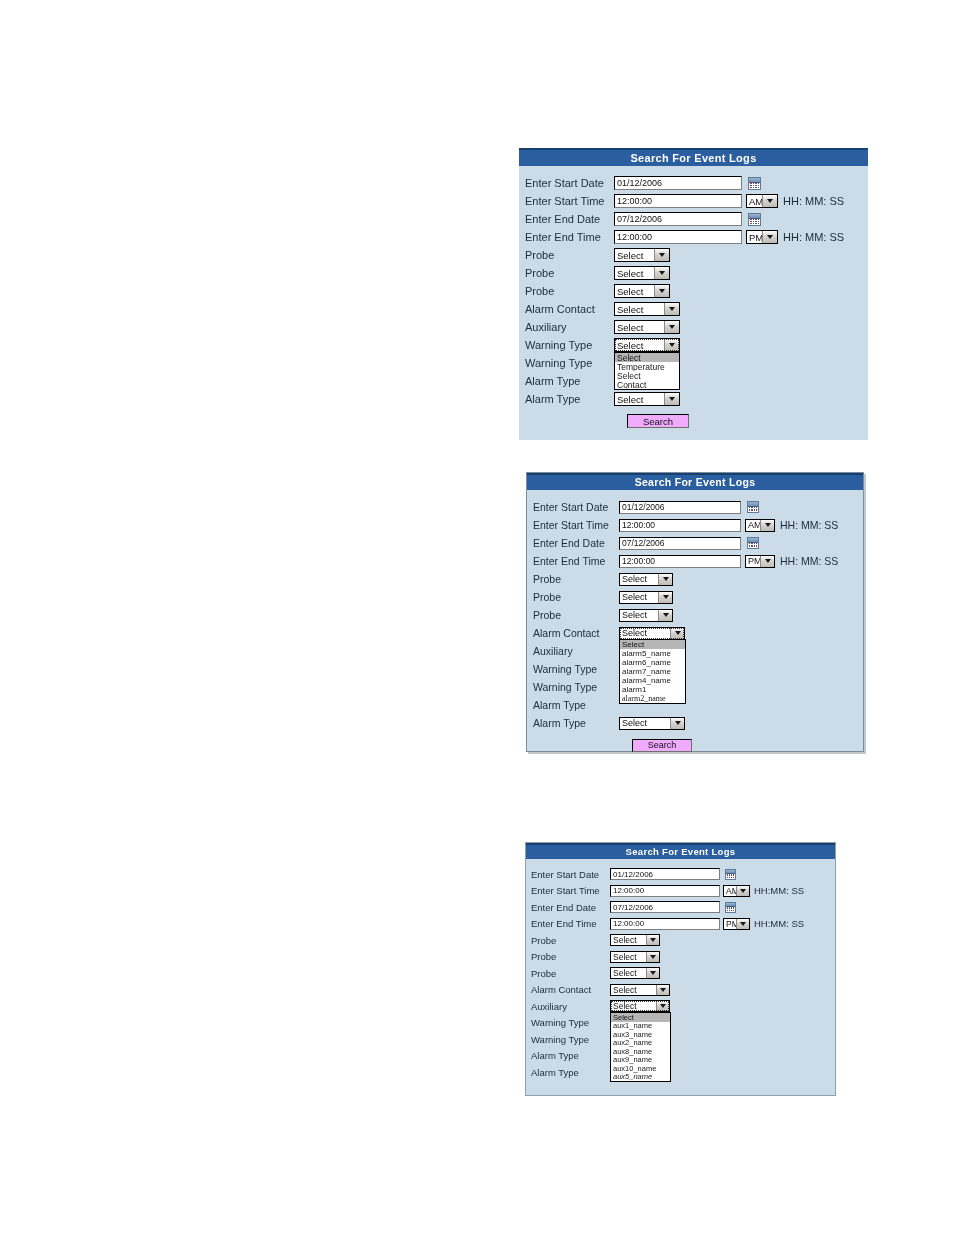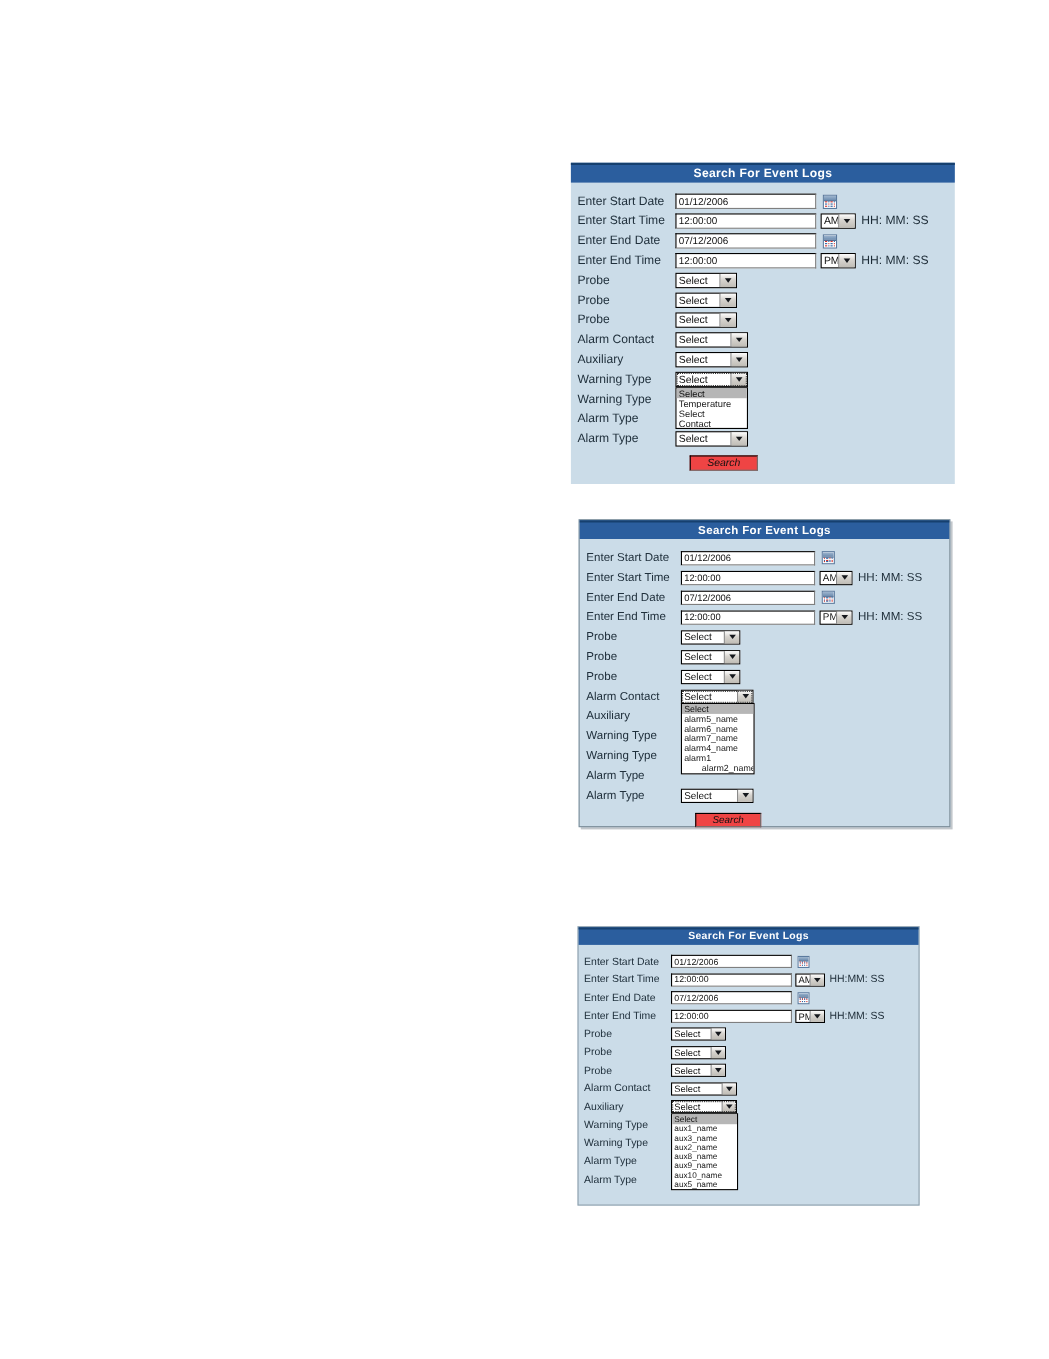--- a/index.html
+++ b/index.html
@@ -149,33 +149,32 @@
     align-items: center;
     overflow: hidden;
   }
   .dd-item.sel-hl {
     background: #b6b6b6;
     color: #111111;
   }
 
   
   .btn {
-    background: #ef4444;
+    background: #f0abfc;
     border: 1px solid #000000;
     border-right-color: #6f6f6f;
     border-bottom-color: #6f6f6f;
     color: #111111;
     text-align: center;
     box-sizing: border-box;
     display: flex;
     align-items: center;
     justify-content: center;
     cursor: pointer;
     user-select: none;
-    font-style: italic;
   }
 
   .hhmm {
     color: #1c2b36;
     white-space: nowrap;
   }
 
   
   #panel1 {
     left: 519px; top: 148px;
@@ -510,21 +509,21 @@
             <i class="chev"></i>
           </span>
       </span>
       <div class="dd-list" style="left:92px; top:15px; width:67px;">
         <div class="dd-item sel-hl" style="height:9px;font-size:8px;padding-left:2px;">Select</div>
         <div class="dd-item" style="height:9px;font-size:8px;padding-left:2px;">alarm5_name</div>
         <div class="dd-item" style="height:9px;font-size:8px;padding-left:2px;">alarm6_name</div>
         <div class="dd-item" style="height:9px;font-size:8px;padding-left:2px;">alarm7_name</div>
         <div class="dd-item" style="height:9px;font-size:8px;padding-left:2px;">alarm4_name</div>
         <div class="dd-item" style="height:9px;font-size:8px;padding-left:2px;">alarm1</div>
-        <div class="dd-item" style="height:9px;font-size:8px;padding-left:18px;">alarm2_name</div>
+        <div class="dd-item" style="height:9px;font-size:8px;padding-left:2px;font-family:Liberation Serif, serif;">alarm2_name</div>
       </div>
     </div>
 
     <div class="row">
       <span class="lbl">Auxiliary</span>
     </div>
 
     <div class="row">
       <span class="lbl">Warning Type</span>
     </div>
@@ -683,21 +682,21 @@
           </span>
       </span>
       <div class="dd-list" style="left:84px; top:14px; width:61px;">
         <div class="dd-item sel-hl" style="height:8.5px;font-size:7.5px;padding-left:2px;">Select</div>
         <div class="dd-item" style="height:8.5px;font-size:7.5px;padding-left:2px;">aux1_name</div>
         <div class="dd-item" style="height:8.5px;font-size:7.5px;padding-left:2px;">aux3_name</div>
         <div class="dd-item" style="height:8.5px;font-size:7.5px;padding-left:2px;">aux2_name</div>
         <div class="dd-item" style="height:8.5px;font-size:7.5px;padding-left:2px;">aux8_name</div>
         <div class="dd-item" style="height:8.5px;font-size:7.5px;padding-left:2px;">aux9_name</div>
         <div class="dd-item" style="height:8.5px;font-size:7.5px;padding-left:2px;">aux10_name</div>
-        <div class="dd-item" style="height:8.5px;font-size:7.5px;padding-left:2px;">aux5_name</div>
+        <div class="dd-item" style="height:8.5px;font-size:7.5px;padding-left:2px;font-style:italic;">aux5_name</div>
       </div>
     </div>
 
     <div class="row">
       <span class="lbl">Warning Type</span>
     </div>
 
     <div class="row">
       <span class="lbl">Warning Type</span>
     </div>

